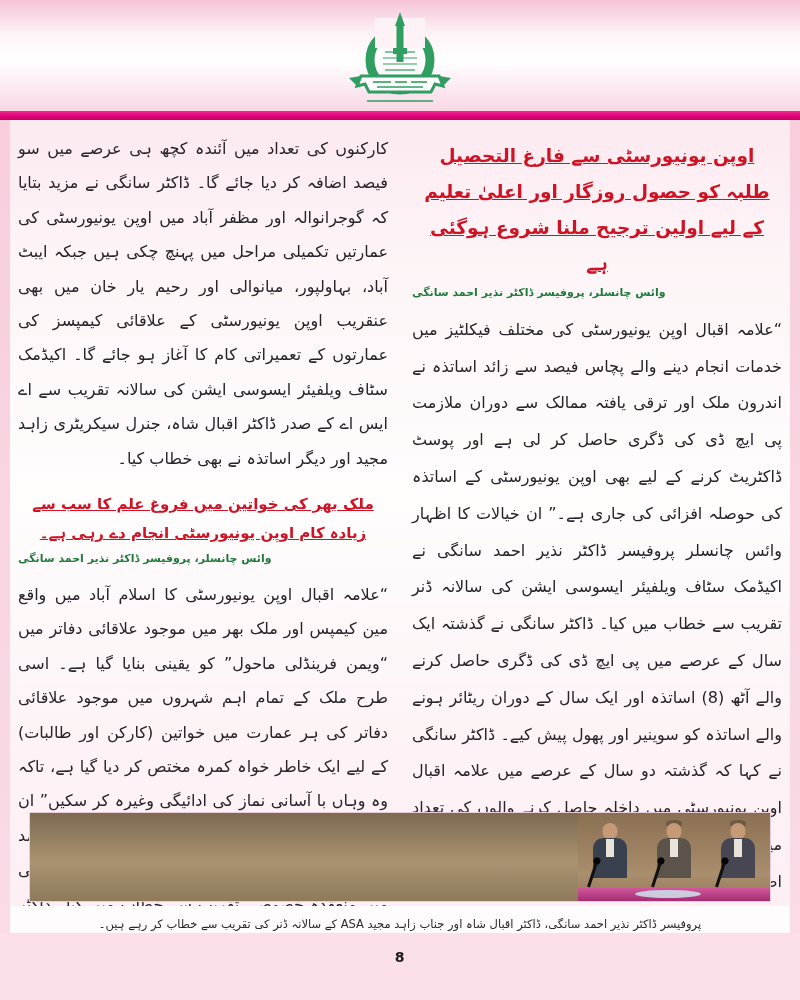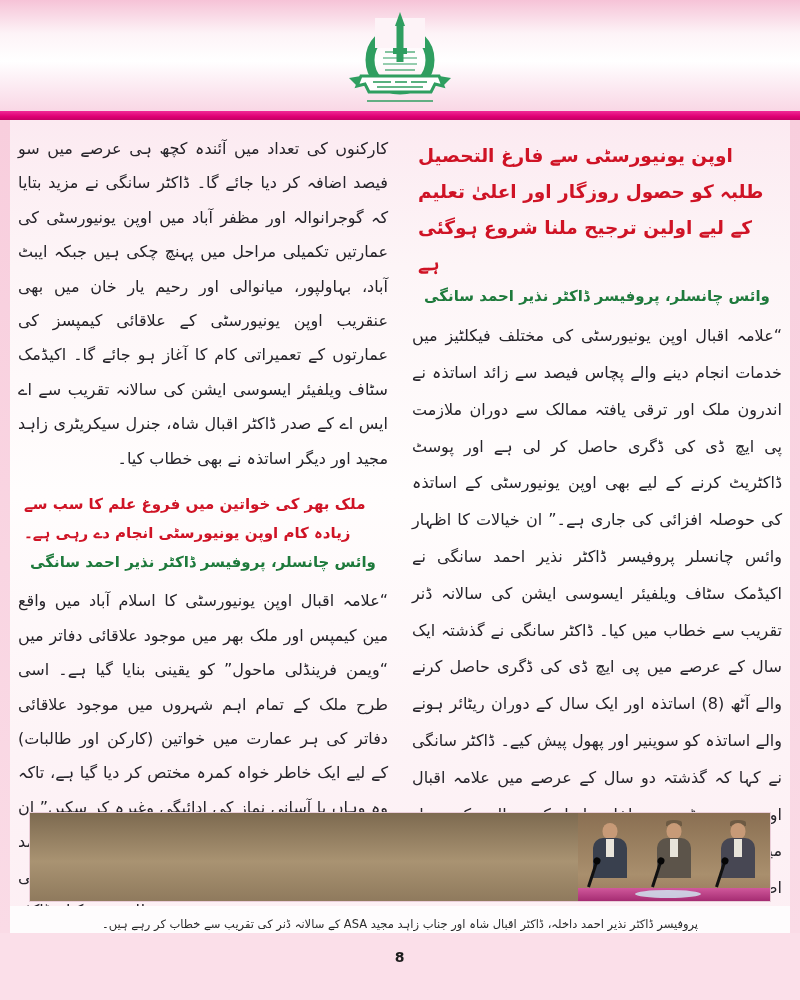--- a/index.html
+++ b/index.html
@@ -30,26 +30,26 @@
   .edge.left{left:0;}
   .edge.right{right:0;}
 
   .cols{
     position:absolute;top:12px;right:18px;left:18px;
     display:flex;flex-direction:row;gap:24px;
   }
   .col{width:370px;}
 
   .headline{
-    color:#cf1325;font-weight:bold;text-align:left;
-    font-size:18.5px;line-height:1.95;margin:6px 6px 2px 6px;
+    color:#cf1325;font-weight:bold;text-align:center;
+    font-size:18.5px;line-height:1.95;margin:6px 6px 2px 6px;text-decoration:underline;
   }
   .byline{
-    color:#1e7a3c;font-weight:bold;text-align:center;
-    font-size:15px;line-height:1.6;margin:0 0 10px 0;
+    color:#1e7a3c;font-weight:bold;text-align:left;
+    font-size:11px;line-height:1.6;margin:0 0 10px 0;
   }
   .bodytext{
     color:#26242a;font-size:16px;text-align:justify;
     line-height:2.15;margin:0;
   }
   .col-right .bodytext{line-height:2.3;}
   .col-left .headline{font-size:15px;margin-top:14px;}
 
   
   .photo{
@@ -228,21 +228,21 @@
           <div class="head"></div>
           <div class="torso"></div>
           <div class="shirt"></div>
           <div class="mic"></div>
         </div>
         <div class="desk"></div>
       </div>
     </div>
 
     <div class="caption-band">
-      <div class="caption">پروفیسر ڈاکٹر نذیر احمد داخلہ، ڈاکٹر اقبال شاہ اور جناب زاہد مجید ASA کے سالانہ ڈنر کی تقریب سے خطاب کر رہے ہیں۔</div>
+      <div class="caption">پروفیسر ڈاکٹر نذیر احمد سانگی، ڈاکٹر اقبال شاہ اور جناب زاہد مجید ASA کے سالانہ ڈنر کی تقریب سے خطاب کر رہے ہیں۔</div>
     </div>
   </div>
 
   <div class="footer">
     <div class="pageno">8</div>
   </div>
 
 </div>
 
 </body></html>

